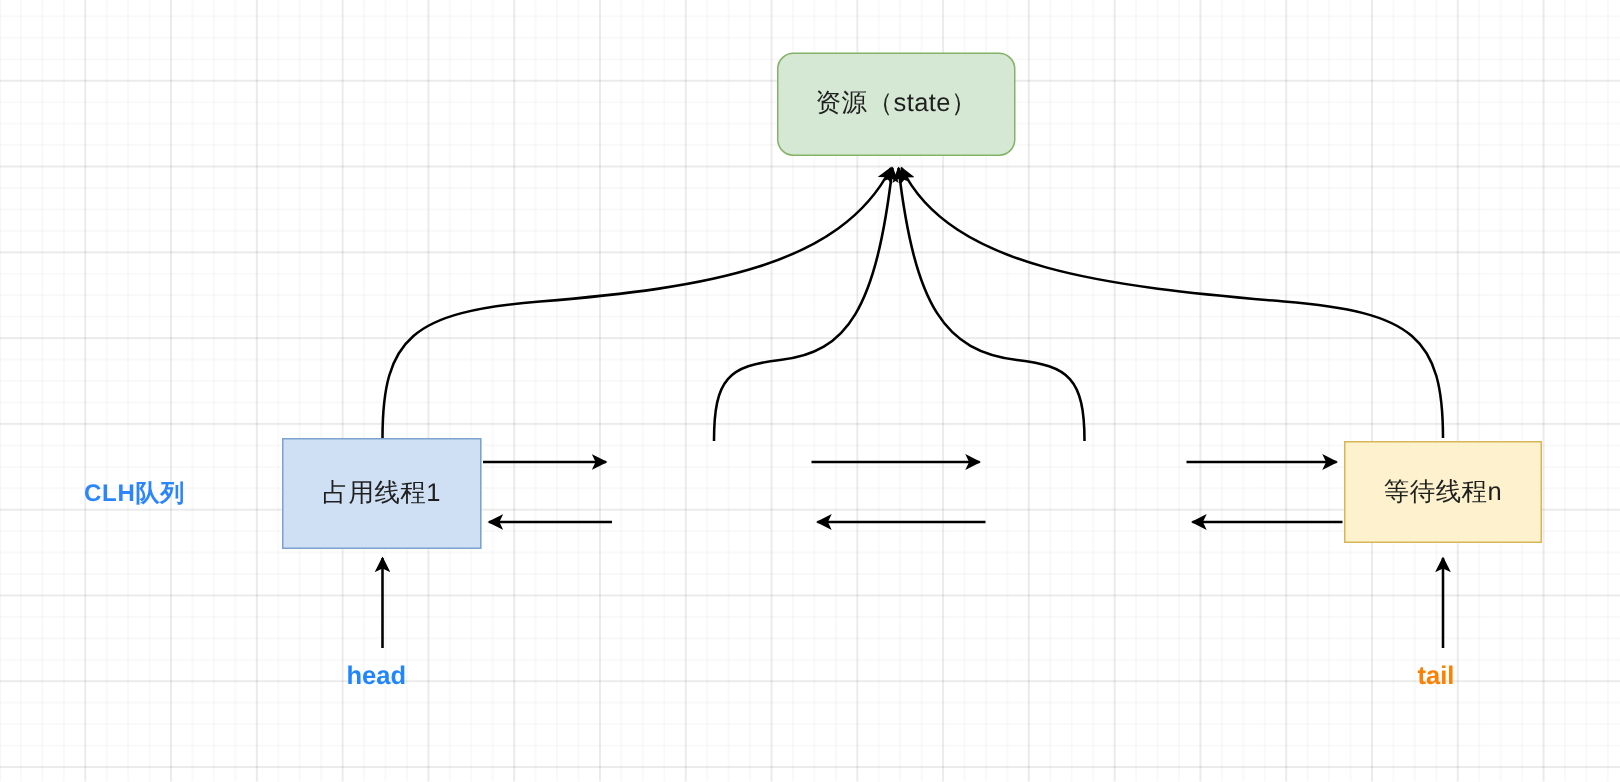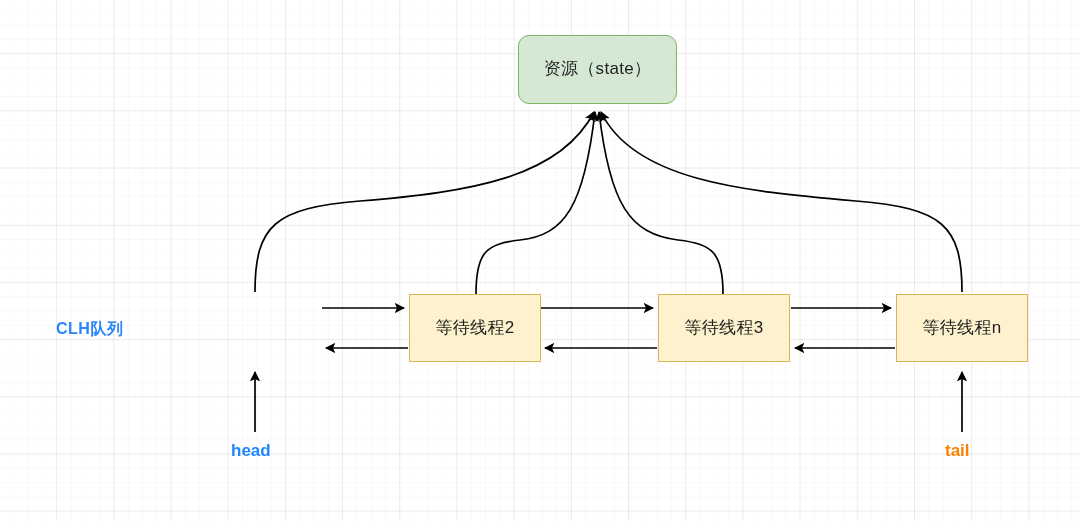--- a/index.html
+++ b/index.html
@@ -135,24 +135,23 @@
       <path d="M 791 308 L 891 308" marker-end="url(#arrow)"></path>
       <path d="M 895 348 L 795 348" marker-end="url(#arrow)"></path>
 
       <path d="M 255 432 L 255 372" marker-end="url(#arrow)"></path>
       <path d="M 962 432 L 962 372" marker-end="url(#arrow)"></path>
     </g>
   </svg>
 
   <div class="node node-resource">资源（state）</div>
 
+  <div class="node node-owner">占用线程1</div>
 
-  <div class="node node-wait node-wait2">等待线程2</div>
 
-  <div class="node node-wait node-wait3">等待线程3</div>
 
   <div class="node node-wait node-waitn">等待线程n</div>
 
   <div class="label label-clh">CLH队列</div>
 
   <div class="label label-head">head</div>
 
   <div class="label label-tail">tail</div>
 
 </div>

